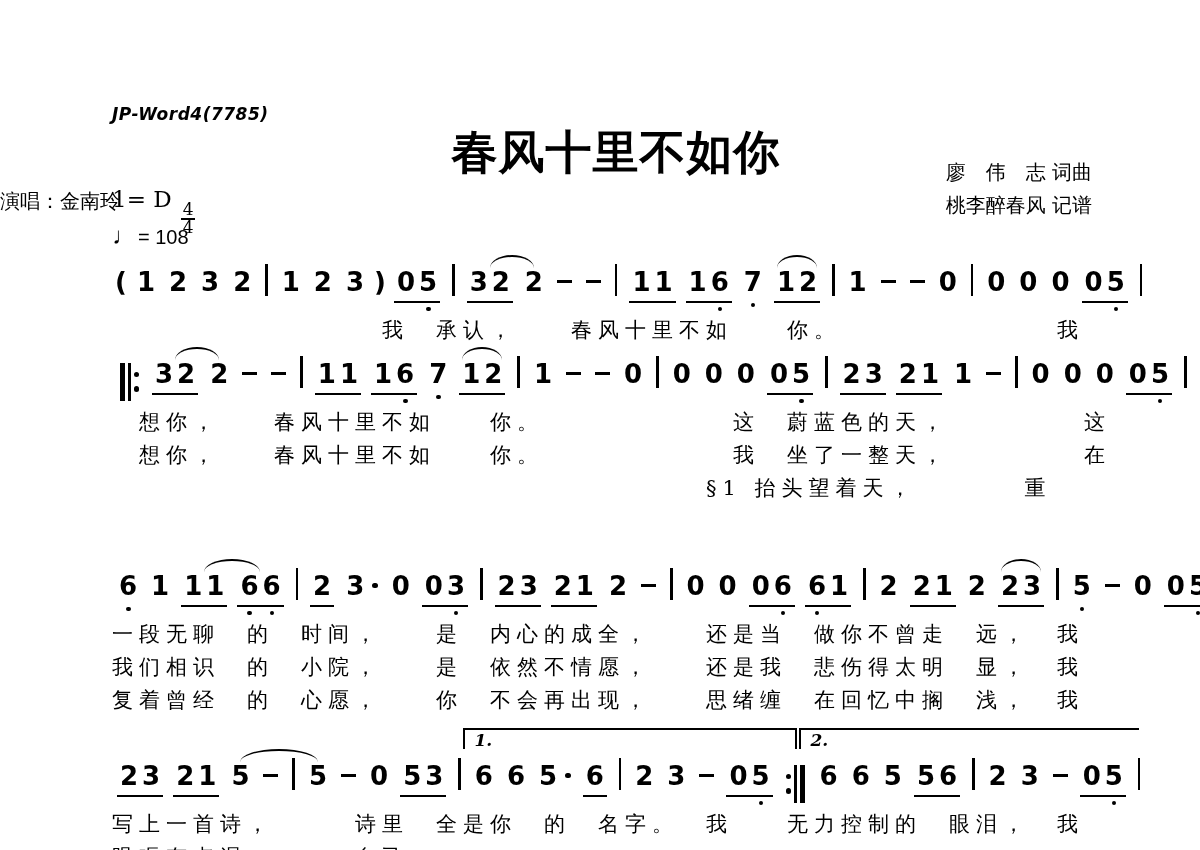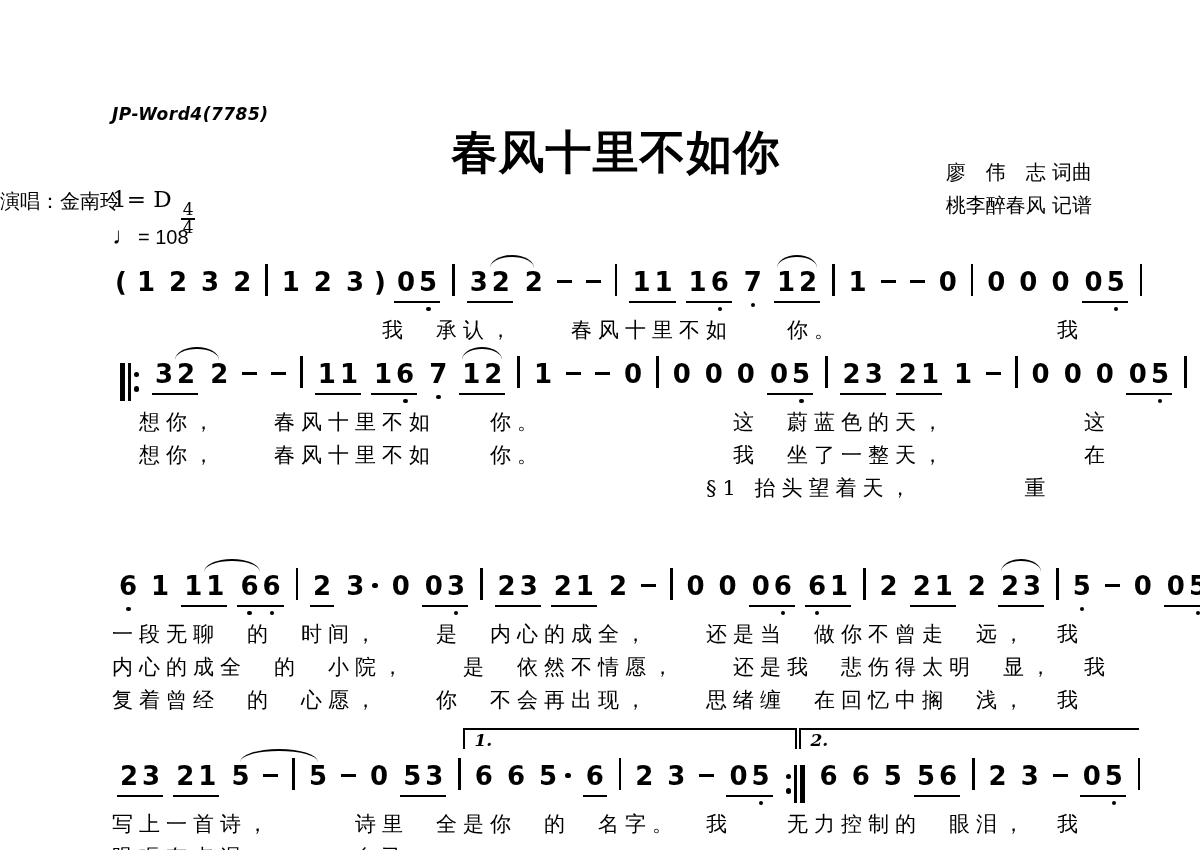--- a/index.html
+++ b/index.html
@@ -82,21 +82,21 @@
     </div>
     <div class="system" style="top: 356px;">
       <div class="notes"><span class="rep"><span class="thick"></span><span class="thin"></span><span class="dots"><i class="rdot"></i><i class="rdot"></i></span></span><span class="tok u"><span class="ch">3</span><span class="ch">2</span></span><span class="tok"><span class="ch">2</span></span><span class="dash"></span><span class="dash"></span><span class="bar"></span><span class="tok u"><span class="ch">1</span><span class="ch">1</span></span><span class="tok u"><span class="ch">1</span><span class="ch">6<i class="ldot"></i></span></span><span class="tok"><span class="ch">7<i class="ldot"></i></span></span><span class="tok u"><span class="ch">1</span><span class="ch">2</span></span><span class="bar"></span><span class="tok"><span class="ch">1</span></span><span class="dash"></span><span class="dash"></span><span class="tok"><span class="ch">0</span></span><span class="bar"></span><span class="tok"><span class="ch">0</span></span><span class="tok"><span class="ch">0</span></span><span class="tok"><span class="ch">0</span></span><span class="tok u"><span class="ch">0</span><span class="ch">5<i class="ldot"></i></span></span><span class="bar"></span><span class="tok u"><span class="ch">2</span><span class="ch">3</span></span><span class="tok u"><span class="ch">2</span><span class="ch">1</span></span><span class="tok"><span class="ch">1</span></span><span class="dash"></span><span class="bar"></span><span class="tok"><span class="ch">0</span></span><span class="tok"><span class="ch">0</span></span><span class="tok"><span class="ch">0</span></span><span class="tok u"><span class="ch">0</span><span class="ch">5<i class="ldot"></i></span></span><span class="bar"></span><div class="tie" style="left: 63px; width: 44px;"></div><div class="tie" style="left: 350px; width: 40px;"></div></div>
       <div class="lyr">　想你，　　春风十里不如　　你。　　　　　　　这　蔚蓝色的天，　　　　　这</div>
       <div class="lyr">　想你，　　春风十里不如　　你。　　　　　　　我　坐了一整天，　　　　　在</div>
       <div class="lyr">　　　　　　　　　　　　　　　　　　　　　　§1 抬头望着天，　　　　重</div>
     </div>
     <div class="system" style="top: 552px; margin-top: 16px;">
       <div class="notes"><span class="tok"><span class="ch">6<i class="ldot"></i></span></span><span class="tok"><span class="ch">1</span></span><span class="tok u"><span class="ch">1</span><span class="ch">1</span></span><span class="tok u"><span class="ch">6<i class="ldot"></i></span><span class="ch">6<i class="ldot"></i></span></span><span class="bar"></span><span class="tok u"><span class="ch">2</span></span><span class="tok"><span class="ch">3</span><i class="adot"></i></span><span class="tok"><span class="ch">0</span></span><span class="tok u"><span class="ch">0</span><span class="ch">3<i class="ldot"></i></span></span><span class="bar"></span><span class="tok u"><span class="ch">2</span><span class="ch">3</span></span><span class="tok u"><span class="ch">2</span><span class="ch">1</span></span><span class="tok"><span class="ch">2</span></span><span class="dash"></span><span class="bar"></span><span class="tok"><span class="ch">0</span></span><span class="tok"><span class="ch">0</span></span><span class="tok u"><span class="ch">0</span><span class="ch">6<i class="ldot"></i></span></span><span class="tok u"><span class="ch">6<i class="ldot"></i></span><span class="ch">1</span></span><span class="bar"></span><span class="tok"><span class="ch">2</span></span><span class="tok u"><span class="ch">2</span><span class="ch">1</span></span><span class="tok"><span class="ch">2</span></span><span class="tok u"><span class="ch">2</span><span class="ch">3</span></span><span class="bar"></span><span class="tok"><span class="ch">5<i class="ldot"></i></span></span><span class="dash"></span><span class="tok"><span class="ch">0</span></span><span class="tok u"><span class="ch">0</span><span class="ch">5<i class="ldot"></i></span></span><div class="tie" style="left: 92px; width: 56px;"></div><div class="tie" style="left: 889px; width: 40px;"></div></div>
       <div class="lyr">一段无聊　的　时间，　　是　内心的成全，　　还是当　做你不曾走　远，　我</div>
-      <div class="lyr">内心的成全　的　小院，　　是　依然不情愿，　　还是我　悲伤得太明　显，　我</div>
+      <div class="lyr">我们相识　的　小院，　　是　依然不情愿，　　还是我　悲伤得太明　显，　我</div>
       <div class="lyr">复着曾经　的　心愿，　　你　不会再出现，　　思绪缠　在回忆中搁　浅，　我</div>
     </div>
     <div class="system" style="top: 758px;">
       <div class="notes"><span class="tok u"><span class="ch">2</span><span class="ch">3</span></span><span class="tok u"><span class="ch">2</span><span class="ch">1</span></span><span class="tok"><span class="ch">5</span></span><span class="dash"></span><span class="bar"></span><span class="tok"><span class="ch">5</span></span><span class="dash"></span><span class="tok"><span class="ch">0</span></span><span class="tok u"><span class="ch">5</span><span class="ch">3</span></span><span class="bar"></span><span class="tok"><span class="ch">6</span></span><span class="tok"><span class="ch">6</span></span><span class="tok"><span class="ch">5</span><i class="adot"></i></span><span class="tok u"><span class="ch">6</span></span><span class="bar"></span><span class="tok"><span class="ch">2</span></span><span class="tok"><span class="ch">3</span></span><span class="dash"></span><span class="tok u"><span class="ch">0</span><span class="ch">5<i class="ldot"></i></span></span><span class="rep"><span class="dots"><i class="rdot"></i><i class="rdot"></i></span><span class="thin"></span><span class="thick"></span></span><span class="tok"><span class="ch">6</span></span><span class="tok"><span class="ch">6</span></span><span class="tok"><span class="ch">5</span></span><span class="tok u"><span class="ch">5</span><span class="ch">6</span></span><span class="bar"></span><span class="tok"><span class="ch">2</span></span><span class="tok"><span class="ch">3</span></span><span class="dash"></span><span class="tok u"><span class="ch">0</span><span class="ch">5<i class="ldot"></i></span></span><span class="bar"></span><div class="tie" style="left: 128px; width: 78px;"></div><div class="volta closed" style="left: 350.5px; width: 330px;">
           <span class="vlabel">1.</span>
         </div><div class="volta" style="left: 686.5px; width: 338px;">
           <span class="vlabel">2.</span>
         </div></div>
       <div class="lyr">写上一首诗，　　　诗里　全是你　的　名字。　我　　无力控制的　眼泪，　我</div>
       <div class="lyr">眼眶有点湿，　　　自己</div>

